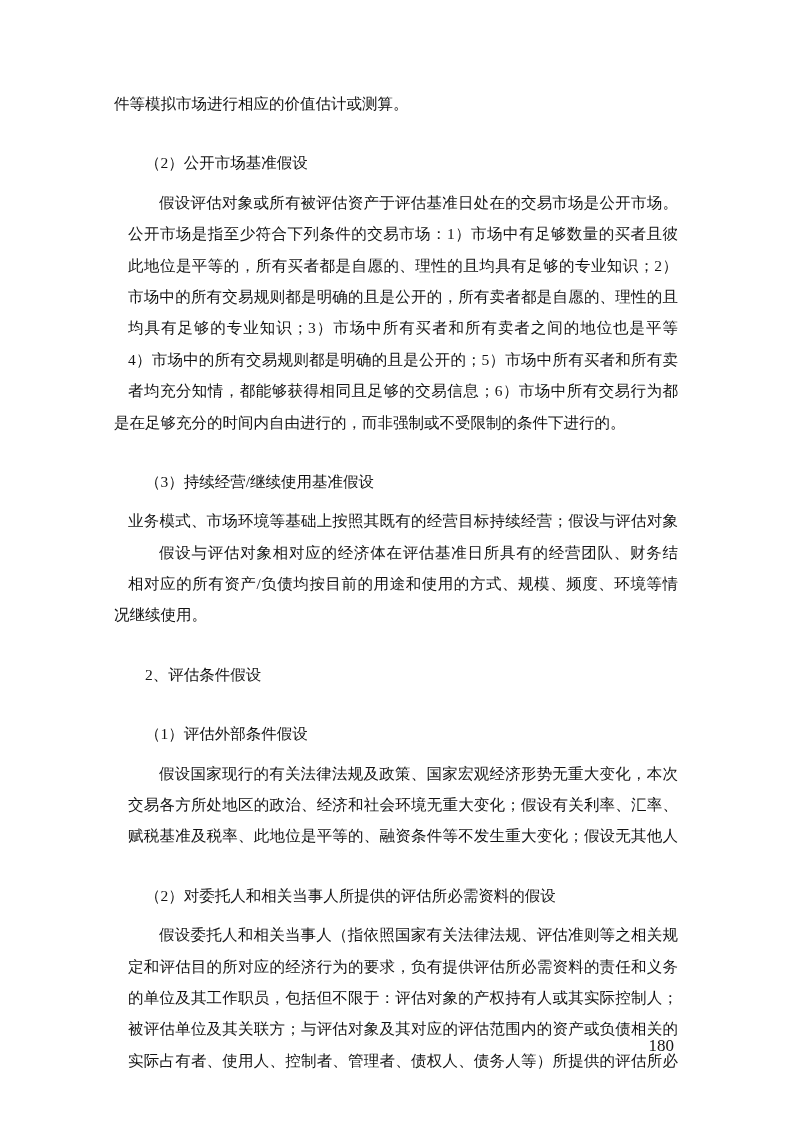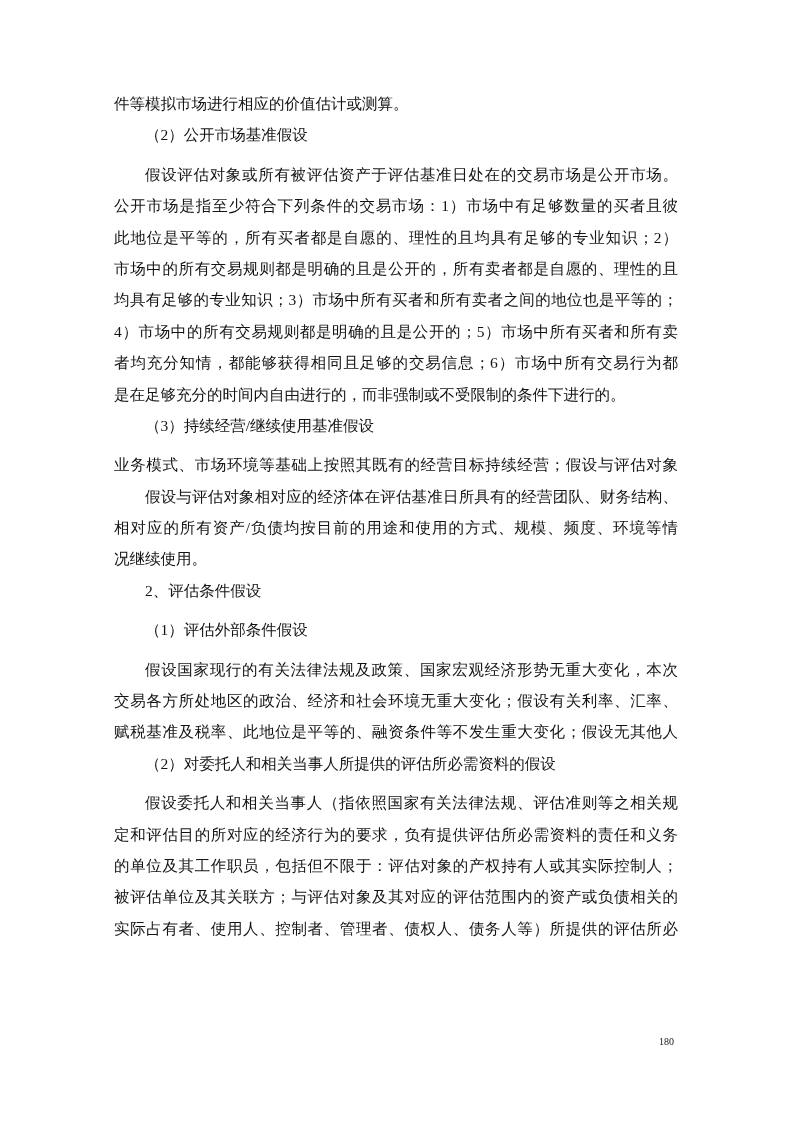--- a/index.html
+++ b/index.html
@@ -21,36 +21,36 @@
     width: 564px;
   }
   .ln {
     font-size: 15.5px;
     line-height: 31.4px;
     height: 31.4px;
     overflow: hidden;
     text-align: justify;
     color: #131313;
   }
-  .j { text-align-last: justify; }
+  .j { text-align-last: justify; margin-left: 14px; }
   .nl { text-align-last: left; }
   .ind { text-indent: 31px; }
   .heading {
     text-indent: 31px;
     text-align: right;
     text-align-last: left;
-    margin-top: 0;
+    margin-top: 28px;
     margin-bottom: 8px;
   }
   .page-number {
     position: absolute;
     left: 114px; top: 1036px;
     width: 560px;
     text-align: right;
-    font-size: 10px;
+    font-size: 17px;
     color: #131313;
   }
 </style>
 </head>
 <body>
 
 <div class="page">
   <div class="content">
 
     <div class="ln nl">件等模拟市场进行相应的价值估计或测算。</div>

